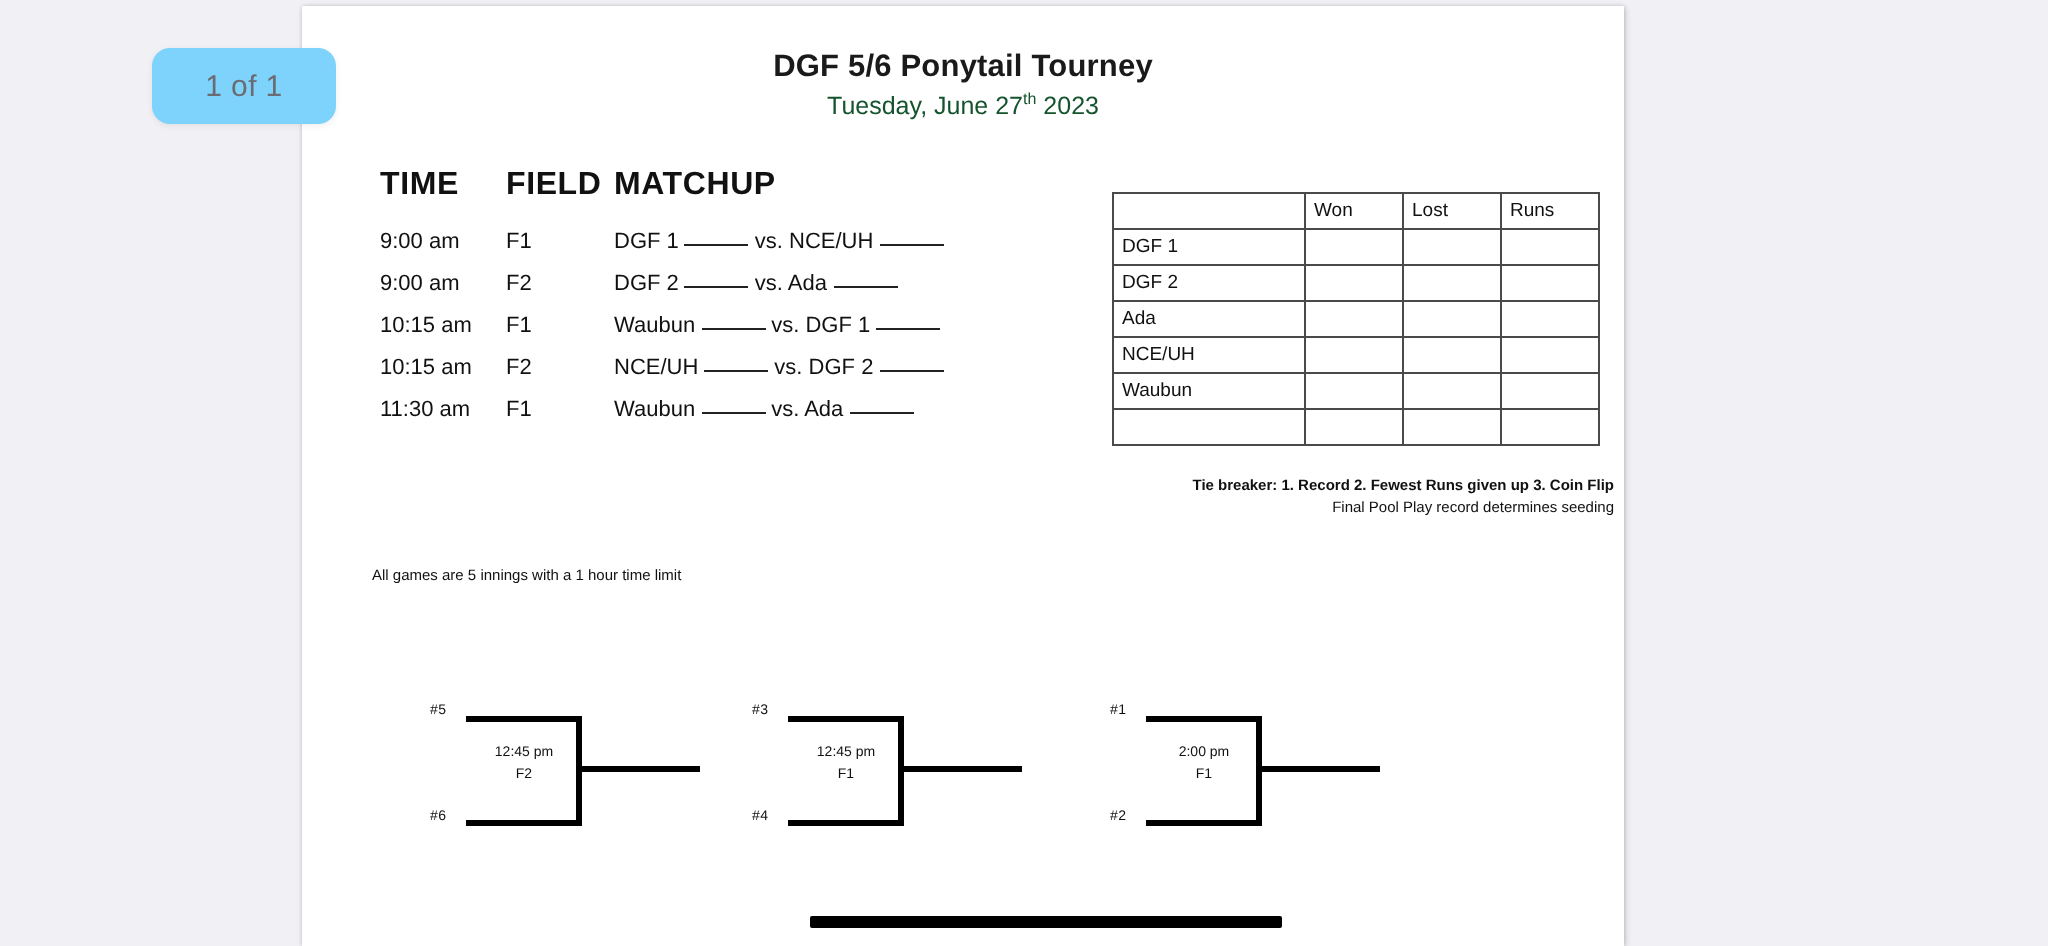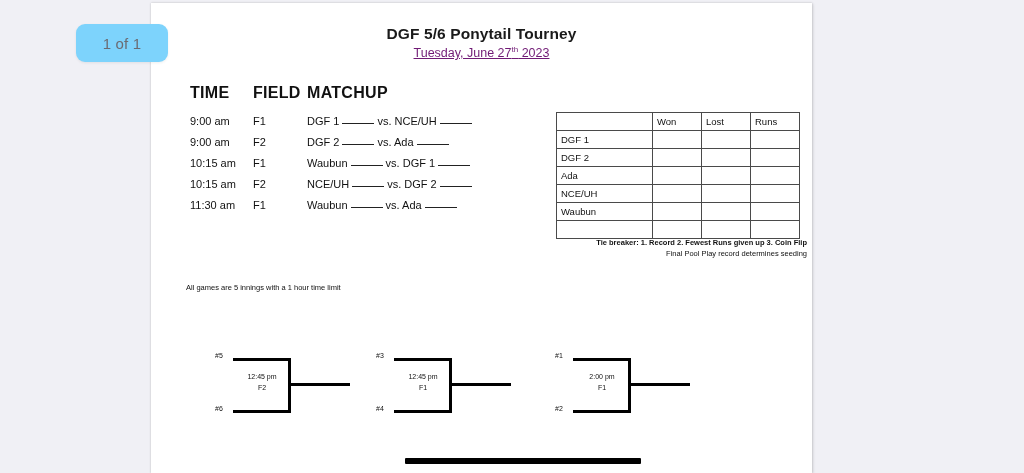--- a/index.html
+++ b/index.html
@@ -47,24 +47,23 @@
   #doc-header { width: 100%; text-align: center; padding-top: 22px; }
   #doc-title {
     font-size: 15.5px;
     font-weight: bold;
     color: #1a1a1a;
     letter-spacing: 0.1px;
     line-height: 1.1;
   }
   #doc-subtitle {
     font-size: 12.5px;
-    color: #701a75;
+    color: #14532d;
     margin-top: 4px;
     line-height: 1.1;
-    text-decoration: underline;
   }
   #doc-subtitle sup { font-size: 8px; vertical-align: super; }
   #doc-venue {
     font-size: 9.5px;
     color: #1a1a1a;
     margin-top: 5px;
     line-height: 1.1;
   }
 
   
@@ -101,21 +100,20 @@
 
   
   #standings {
     position: absolute;
     left: 405px; top: 93px;
     width: 243px;
     border-collapse: collapse;
     font-size: 9.5px;
     color: #111;
     table-layout: fixed;
-    margin-top: 16px;
   }
   #standings td, #standings th {
     border: 1px solid #4a4a4a;
     height: 18px;
     padding: 0 4px;
     text-align: left;
     font-weight: normal;
     vertical-align: middle;
     overflow: hidden;
   }

